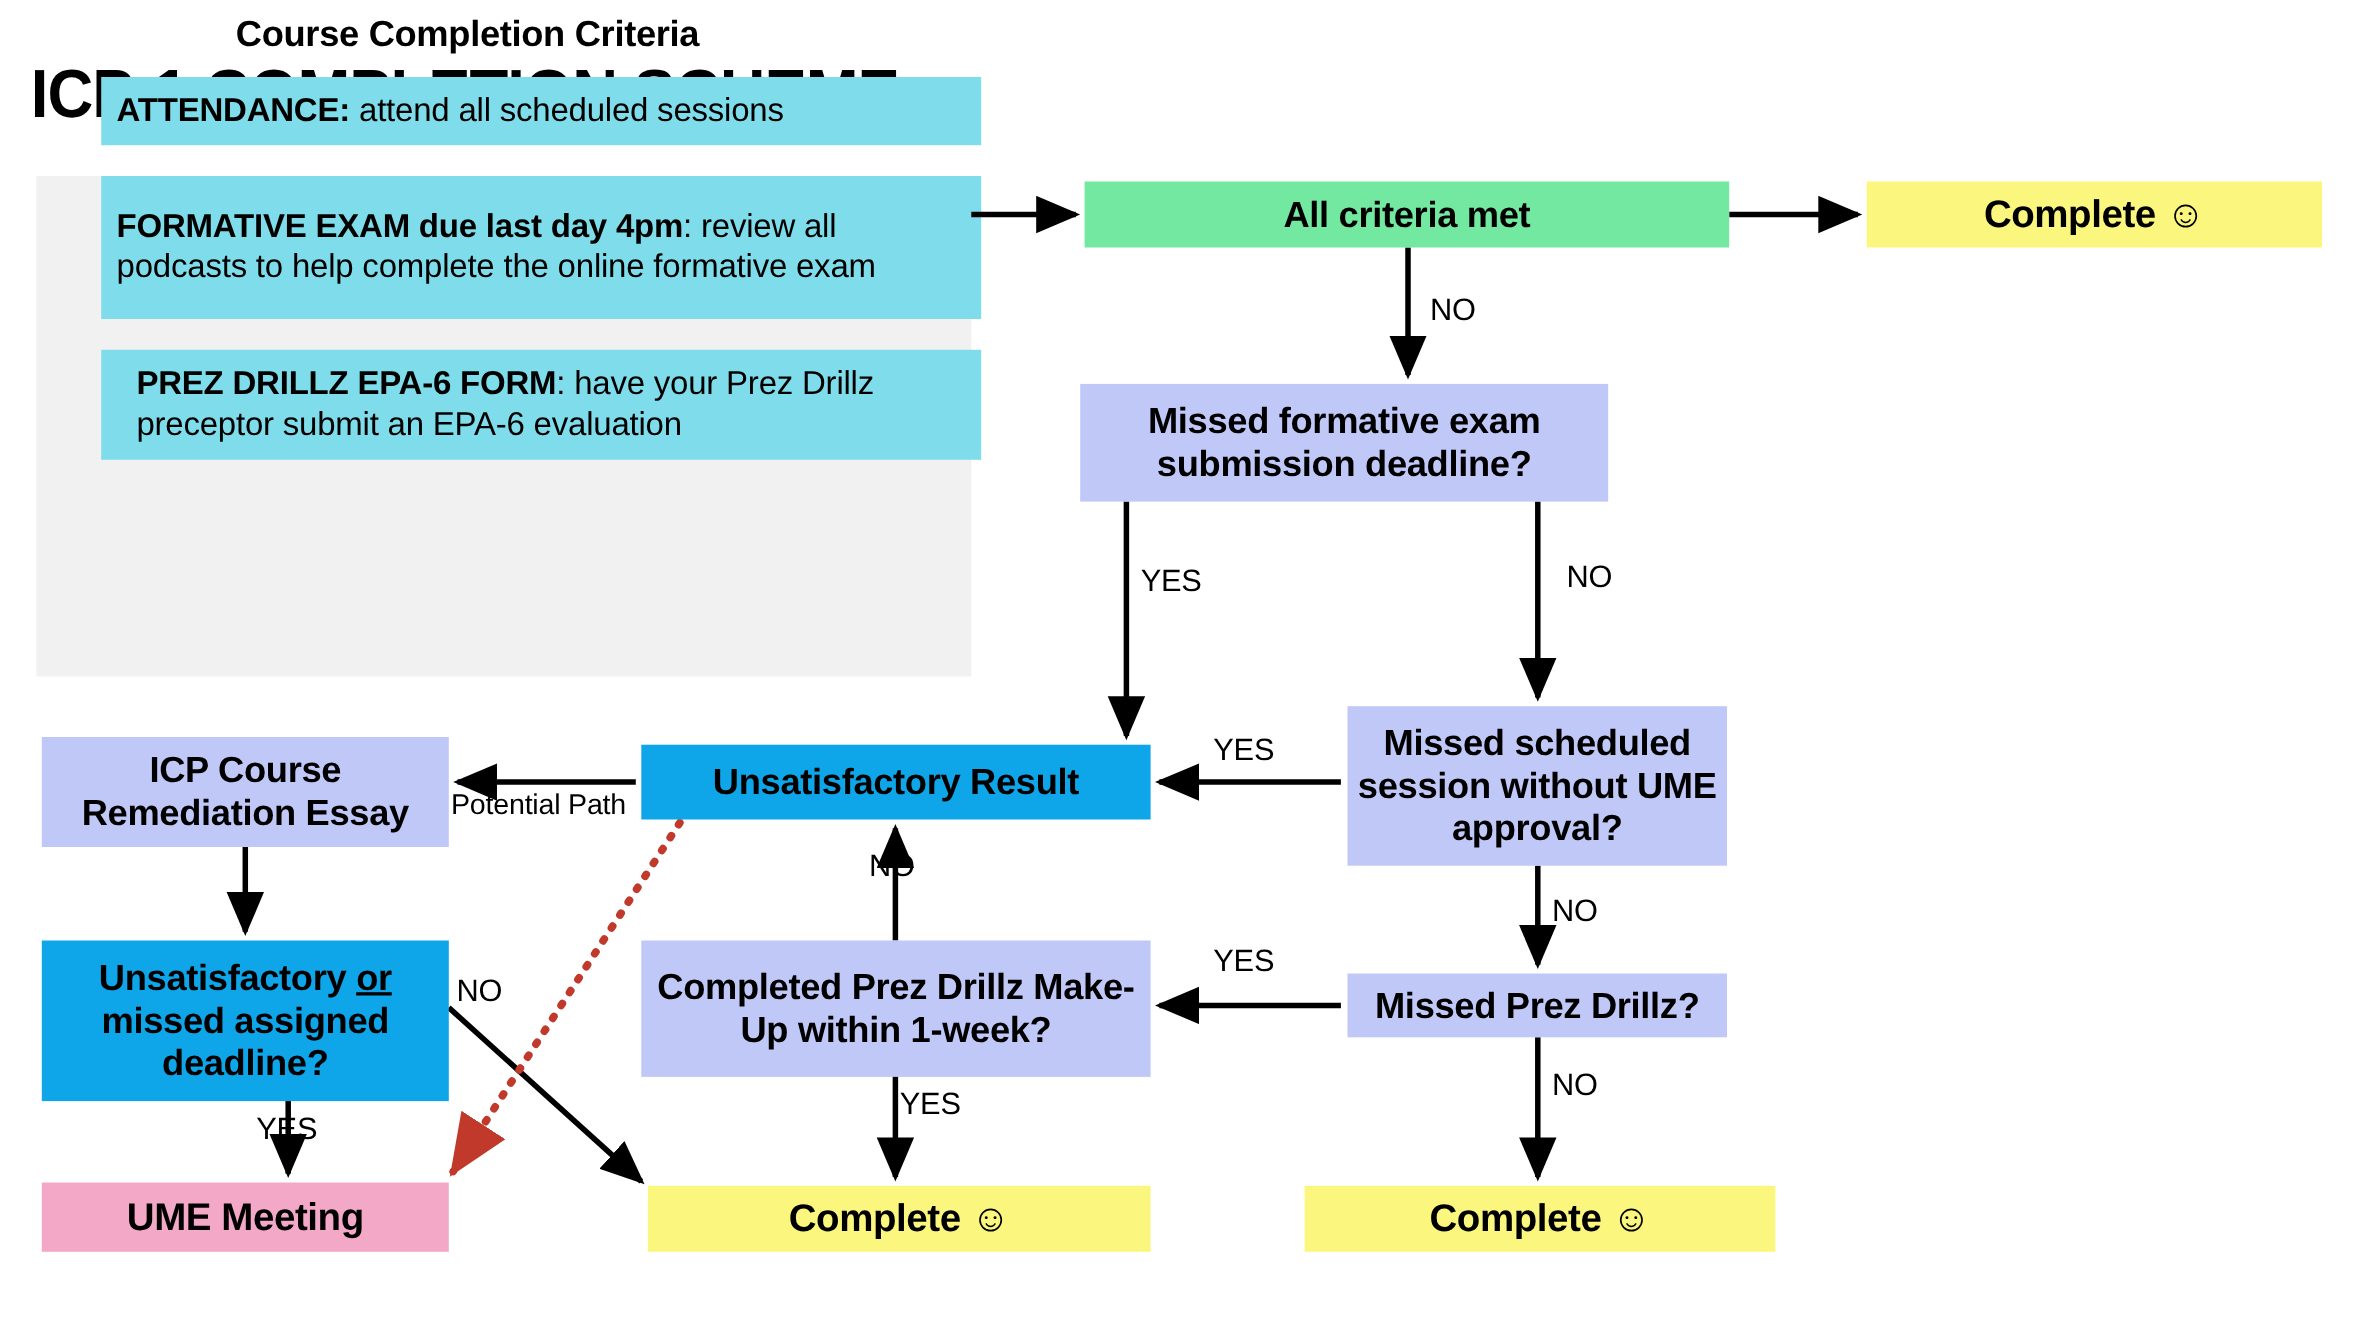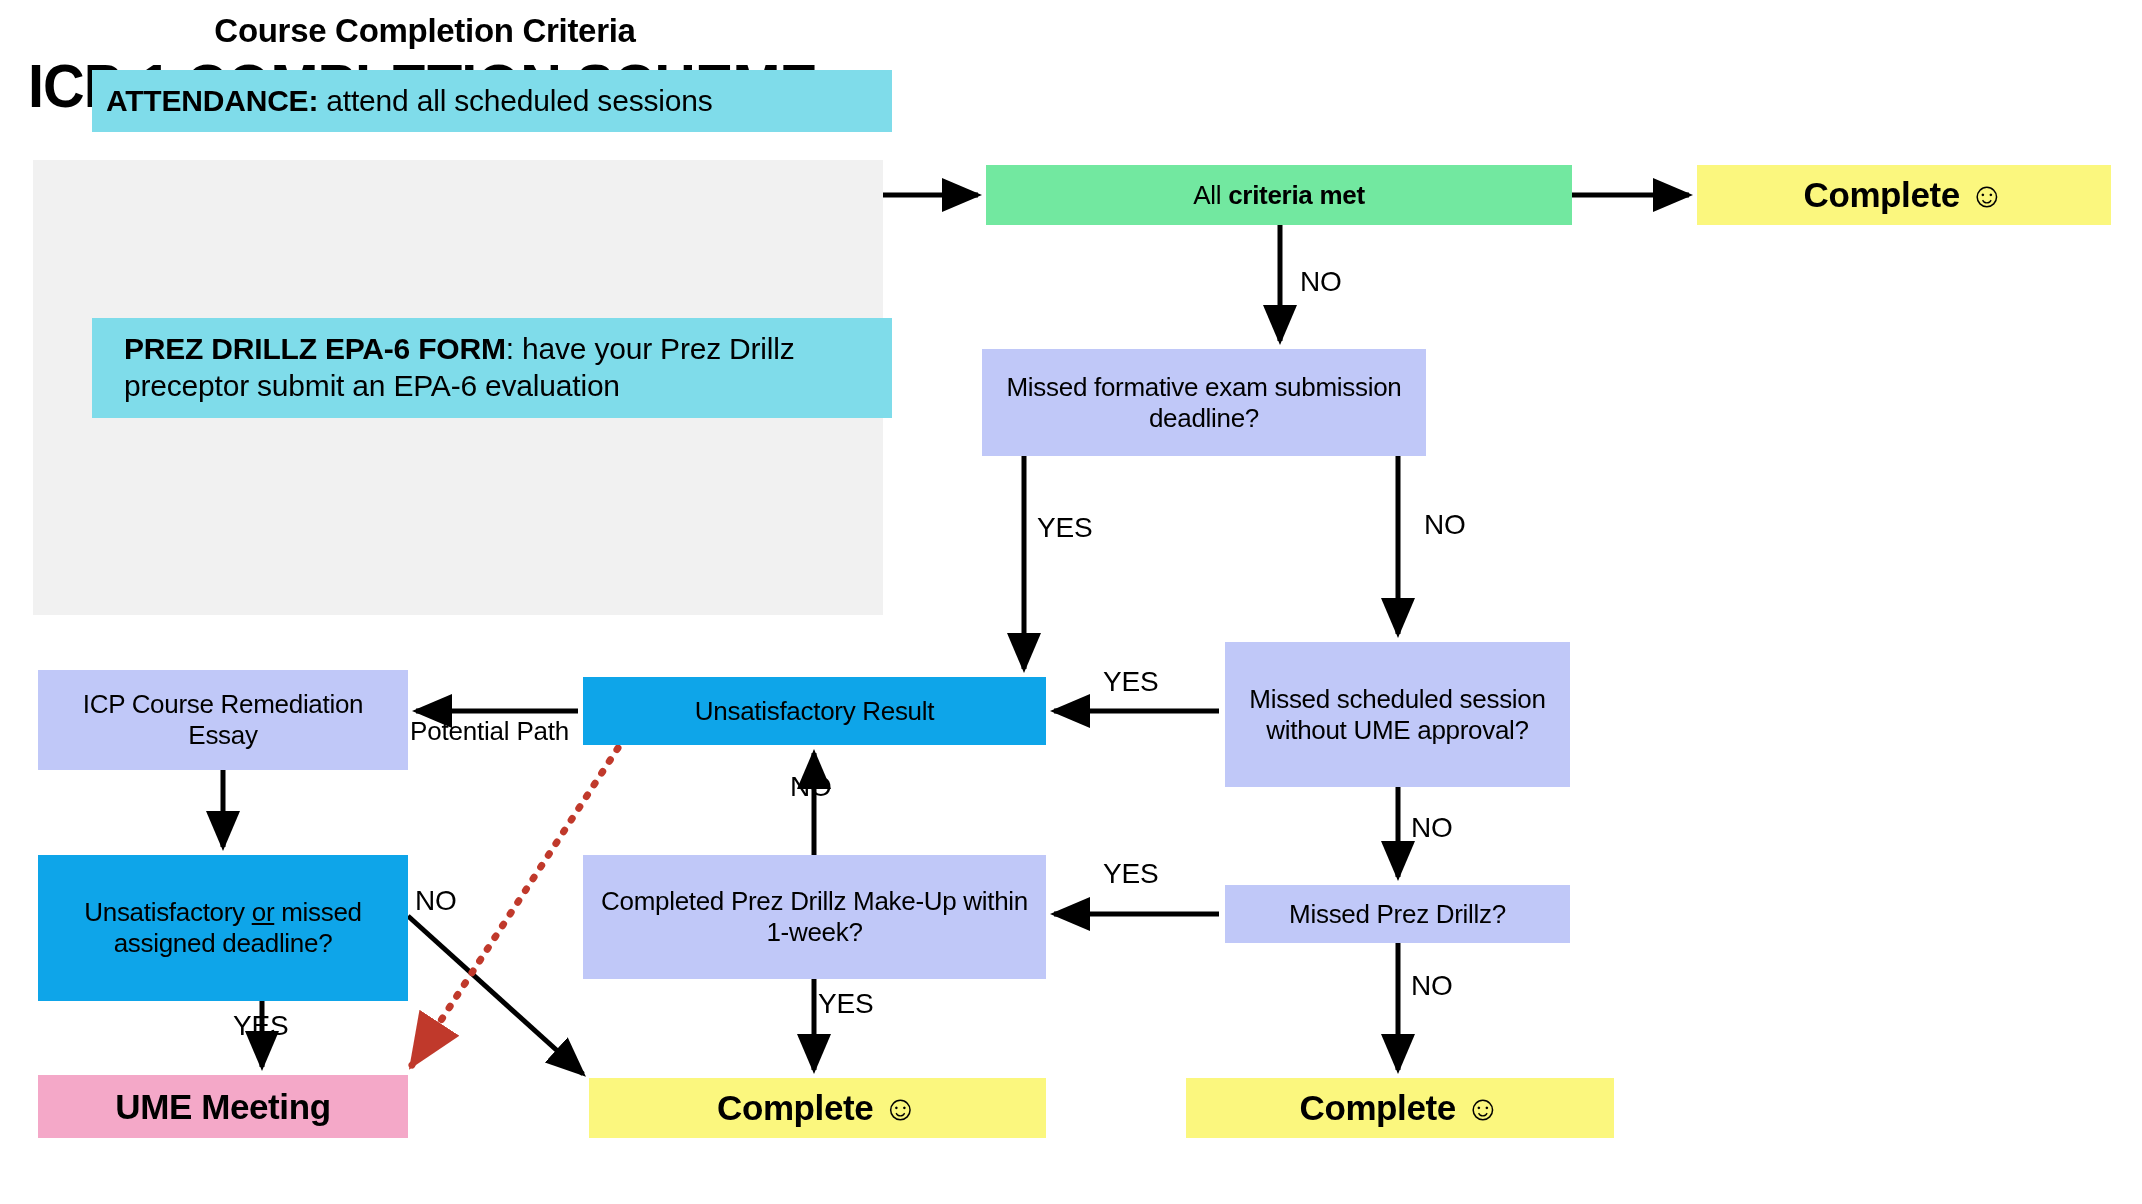--- a/index.html
+++ b/index.html
@@ -19,32 +19,32 @@
                   font-weight:bold;letter-spacing:-0.3px;}
   .crit{background:#7fdcea;padding:8px 14px;font-size:30px;line-height:1.22;
         letter-spacing:-0.2px;margin-left:42px;}
   #crit0{left:50px;top:70px;width:800px;height:62px;display:flex;align-items:center;}
   #crit1{left:50px;top:160px;width:800px;height:130px;display:flex;align-items:center;}
   #crit2{left:50px;top:318px;width:800px;height:100px;display:flex;align-items:center;padding-left:32px;}
   .crit b{font-weight:bold;}
 
   
   .box{display:flex;align-items:center;justify-content:center;text-align:center;
-       font-size:26px;line-height:1.18;letter-spacing:-0.3px;padding:4px 8px;}
+       font-size:33px;line-height:1.18;letter-spacing:-0.3px;padding:4px 8px;font-weight:bold;}
   .box.bold{font-weight:bold;font-size:35px;letter-spacing:-0.4px;}
 
   .green{background:#72e8a0;}
   .lav{background:#c0c8f8;}
   .salmon{background:#0ea5e9;}
   .yellow{background:#fbf77e;}
   .pinkbox{background:#f4a8c8;}
 
   #b-criteria-met{left:986px;top:165px;width:586px;height:60px;}
   #b-complete-top{left:1697px;top:165px;width:414px;height:60px;}
-  #b-missed-formative{left:982px;top:349px;width:444px;height:107px;}
+  #b-missed-formative{left:982px;top:349px;width:480px;height:107px;}
   #b-missed-session{left:1225px;top:642px;width:345px;height:145px;}
   #b-missed-prez{left:1225px;top:885px;width:345px;height:58px;}
   #b-complete-right{left:1186px;top:1078px;width:428px;height:60px;}
   #b-unsat-result{left:583px;top:677px;width:463px;height:68px;}
   #b-prez-makeup{left:583px;top:855px;width:463px;height:124px;}
   #b-complete-mid{left:589px;top:1078px;width:457px;height:60px;}
   #b-remediation{left:38px;top:670px;width:370px;height:100px;}
   #b-unsat-deadline{left:38px;top:855px;width:370px;height:146px;}
   #b-ume{left:38px;top:1075px;width:370px;height:63px;}
 
@@ -78,20 +78,23 @@
 
   <div class="abs" id="title">ICP-1 COMPLETION SCHEME</div>
 
   <div class="abs" id="criteria-panel"></div>
   <div class="abs" id="criteria-title">Course Completion Criteria</div>
 
   <div class="abs crit" id="crit0">
     <div><b>ATTENDANCE:</b><span> attend all scheduled sessions</span></div>
   </div>
 
+  <div class="abs crit" id="crit1">
+    <div><b>FORMATIVE EXAM due last day 4pm</b><span>: review all podcasts to help complete the online formative exam</span></div>
+  </div>
 
   <div class="abs crit" id="crit2">
     <div><b>PREZ DRILLZ EPA-6 FORM</b><span>: have your Prez Drillz preceptor submit an EPA-6 evaluation</span></div>
   </div>
 
   <svg id="edges" viewBox="0 0 2142 1204">
     <defs>
       <marker id="ah" markerWidth="9" markerHeight="9" refX="7.2" refY="3.4" orient="auto">
         <path d="M0,0 L8,3.4 L0,6.8 z" fill="#000"></path>
       </marker>

